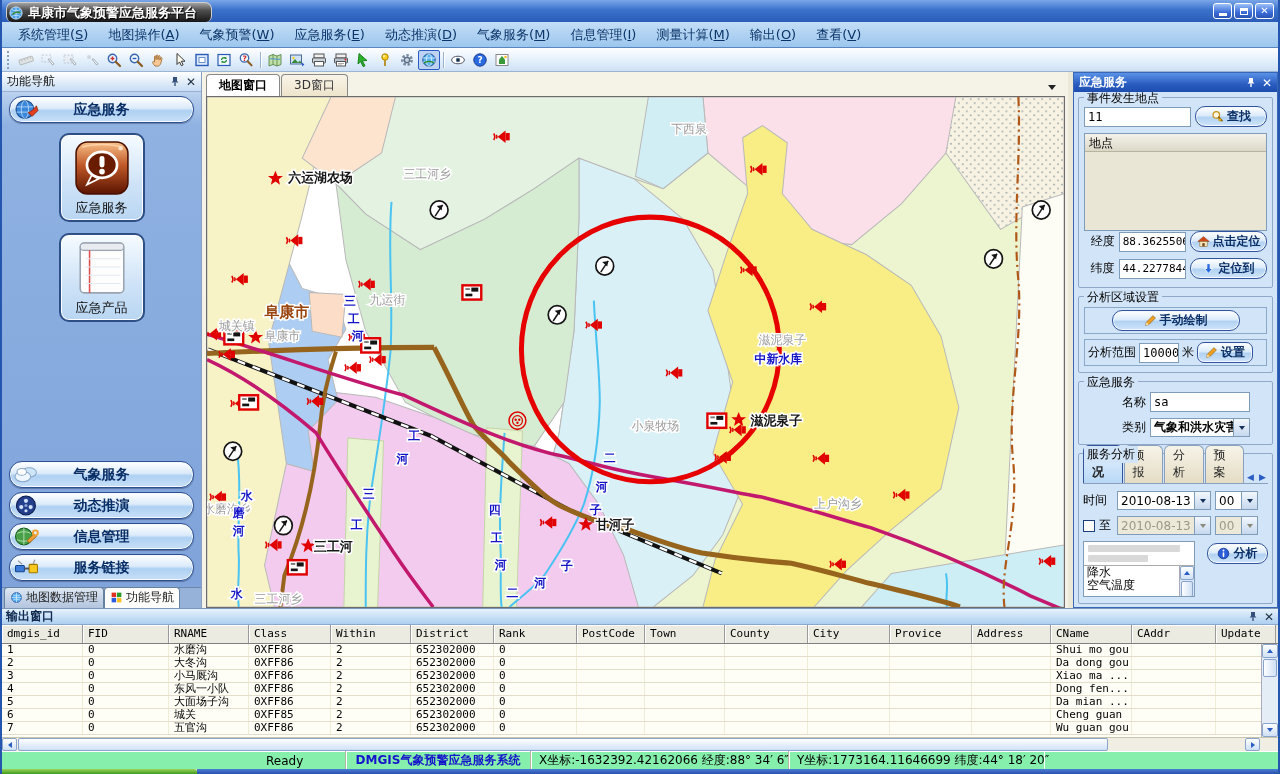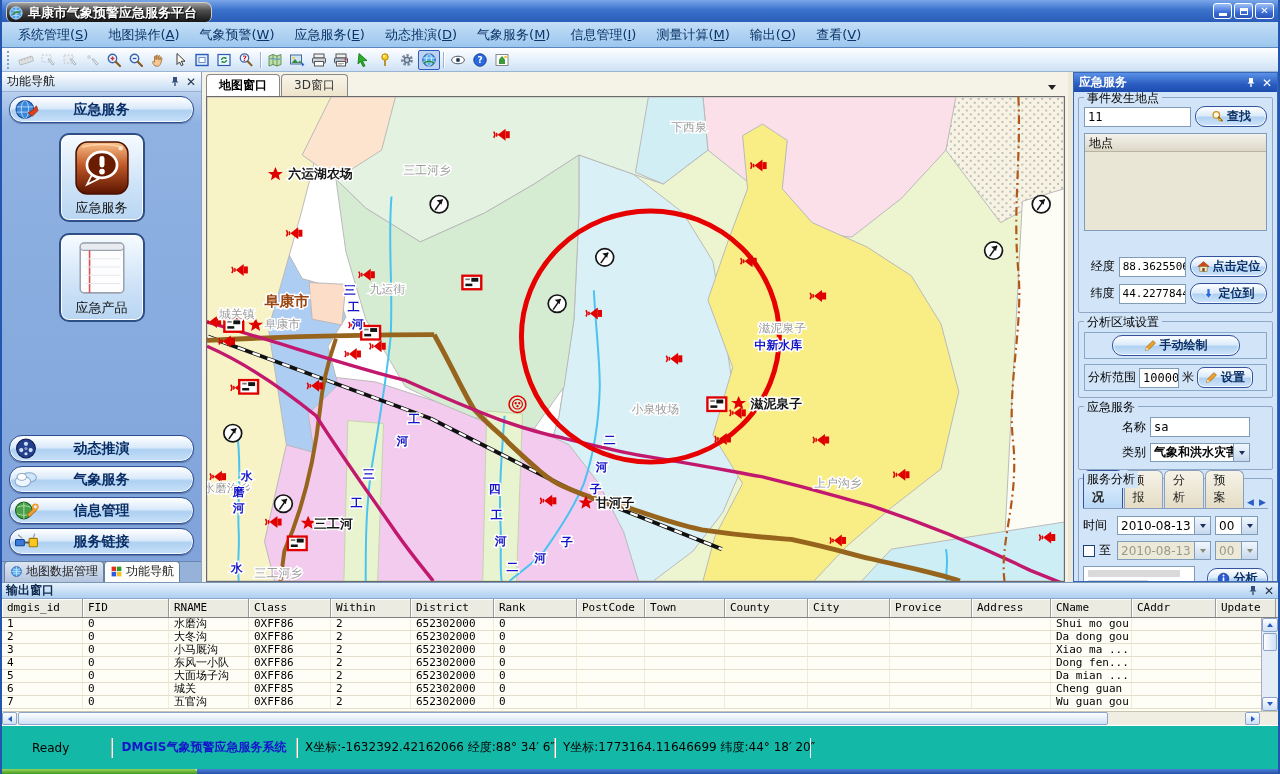--- a/index.html
+++ b/index.html
@@ -117,21 +117,21 @@
   .th { flex:none; padding:2px 0 0 5px; font-size:11px; border-right:1px solid #9a9a9a; box-shadow:inset 1px 1px 0 #fff; overflow:hidden; white-space:nowrap; }
   .tr { display:flex; height:13px; border-bottom:1px solid #e2decb; }
   .td { flex:none; padding-left:5px; font-size:11px; line-height:12px; border-right:1px solid #efecd8; overflow:hidden; white-space:nowrap; }
   .vscroll { position:absolute; right:0; top:19px; bottom:0; width:17px; background:#e4ecf6; border-left:1px solid #aab; display:flex; flex-direction:column; }
   .vscroll .vthumb { height:18px; margin:1px; background:linear-gradient(90deg,#fdfeff,#cfe0f5); border:1px solid #8aa4cc; border-radius:2px; }
   .vscroll .sp { flex:1; }
   .hscroll { height:14px; flex:none; background:#f0eee2; border-top:1px solid #c8c4ae; position:relative; }
   .hscroll .sbtn { position:absolute; top:0; width:15px; height:13px; }
   .hthumb { position:absolute; left:16px; top:0; width:1090px; height:13px; background:linear-gradient(#fdfeff,#cfe0f5); border:1px solid #8aa4cc; border-radius:2px; }
   
-  .statusbar { height:44px; flex:none; background:#14b8a6; border-top:1px solid #fff; display:flex; align-items:center; font-size:12px; }
+  .statusbar { height:18px; flex:none; background:#86efac; border-top:1px solid #fff; display:flex; align-items:center; font-size:12px;justify-content:center; }
   .sb-panel { height:20px; display:flex; align-items:center; padding:0 8px; border-right:1px solid #b8b4a0; box-shadow:1px 0 0 #fff; white-space:nowrap; }
   .sb-ready { width:110px; padding-left:30px; color:#000; }
   .sb-sys { width:185px; color:#1414cc; font-weight:bold; justify-content:center; }
   .sb-x { width:258px; } .sb-y { width:255px; border-right:none; }
   .bottom-strip { height:5px; flex:none; display:flex; }
   .strip-green { width:195px; background:linear-gradient(#9ad45a,#3f9a1f); border-radius:0 3px 0 0; }
   .strip-blue { flex:1; background:linear-gradient(#4a80d8,#2a50a8); }
   
   .mapsvg text { paint-order:stroke; stroke:#fff; stroke-width:3px; font-family:"DejaVu Sans",sans-serif; }
   .lbl-gray  { fill:#9b9b9b; font-size:12px; }
@@ -382,36 +382,36 @@
               <rect x="6" y="3" width="42" height="7" rx="3.5" fill="#e8ecf0" stroke="#9aa4b0"></rect>
               <path d="M15 10v41" stroke="#e05050" stroke-width="1.5"></path>
               <path d="M11 18h34M11 26h34M11 34h34M11 42h34" stroke="#e4e9ef"></path>
             </svg>
             <span>应急产品</span>
           </div>
         </div>
       <div style="padding-bottom:4px;">
           <div class="navpill">
             <span class="nicon"><svg viewBox="0 0 24 22">
+                <ellipse cx="14" cy="9" rx="7" ry="4.5" fill="#cfe6fa" stroke="#8aa8c8"></ellipse>
+                <ellipse cx="8" cy="13" rx="7.5" ry="5" fill="#eef6ff" stroke="#8aa8c8"></ellipse>
+                <ellipse cx="7" cy="8.5" rx="4.5" ry="3.2" fill="#fff" stroke="#8aa8c8"></ellipse>
+              </svg></span>
+            <span>气象服务</span>
+          </div>
+          <div class="navpill">
+            <span class="nicon"><svg viewBox="0 0 24 22">
                 <circle cx="11" cy="11" r="9" fill="#24408c" stroke="#0a1a50"></circle>
                 <circle cx="11" cy="6.5" r="2" fill="#cfe0f8"></circle>
                 <circle cx="6.5" cy="12.5" r="2" fill="#cfe0f8"></circle>
                 <circle cx="15.5" cy="12.5" r="2" fill="#cfe0f8"></circle>
                 <circle cx="11" cy="16" r="1.5" fill="#cfe0f8"></circle>
                 <circle cx="11" cy="11" r="1.5" fill="#88a0d0"></circle>
               </svg></span>
             <span>动态推演</span>
-          </div>
-          <div class="navpill">
-            <span class="nicon"><svg viewBox="0 0 24 22">
-                <ellipse cx="14" cy="9" rx="7" ry="4.5" fill="#cfe6fa" stroke="#8aa8c8"></ellipse>
-                <ellipse cx="8" cy="13" rx="7.5" ry="5" fill="#eef6ff" stroke="#8aa8c8"></ellipse>
-                <ellipse cx="7" cy="8.5" rx="4.5" ry="3.2" fill="#fff" stroke="#8aa8c8"></ellipse>
-              </svg></span>
-            <span>气象服务</span>
           </div>
           <div class="navpill">
             <span class="nicon"><svg viewBox="0 0 24 22">
                 <circle cx="9" cy="11" r="8" fill="#4aa048" stroke="#1a6020"></circle>
                 <path d="M2.5 8c4-2 9-2 13 0M2.5 14c4 2 9 2 13 0M9 3v16" stroke="#bfe8c0" fill="none" stroke-width=".8"></path>
                 <path d="M12 15l6.5-6.5 2.5 2.5L14.5 17z" fill="#f0a030" stroke="#a06010" stroke-width=".8"></path>
                 <circle cx="20" cy="7.5" r="2.4" fill="none" stroke="#f0a030" stroke-width="1.8"></circle>
               </svg></span>
             <span>信息管理</span>
           </div>
@@ -639,21 +639,21 @@
                   <circle cx="6.5" cy="6" r="4" fill="#fdf6e0" stroke="#c89018" stroke-width="1.6"></circle>
                   <path d="M9.5 9L13.5 13" stroke="#8a6010" stroke-width="2.2" stroke-linecap="round"></path>
                   <circle cx="11" cy="12" r="1.6" fill="#f8c020" stroke="#a07800" stroke-width=".6"></circle>
                 </svg>
               <span>查找</span>
             </div>
           </div>
           <div class="listbox" style="height:98px;">
             <div class="list-head">地点</div>
           </div>
-          <div class="row" style="margin-top:25px;">
+          <div class="row" style="margin-top:0;">
             <span class="lbl" style="width:32px;text-align:right;">经度</span>
             <div class="tinput" style="width:70px;font-size:11px;">88.36255063</div>
             <div class="btn-sm" style="width:80px;padding:0 2px;">
               <svg viewBox="0 0 16 16">
                   <polygon points="8,2 15,8 1,8" fill="#d04818" stroke="#8a2800" stroke-width=".7"></polygon>
                   <rect x="3.5" y="8" width="9" height="6" fill="#f4e8c0" stroke="#8a6a30" stroke-width=".7"></rect>
                   <rect x="6.5" y="10" width="3" height="4" fill="#7a4a20"></rect>
                 </svg>
               <span>点击定位</span>
             </div>

